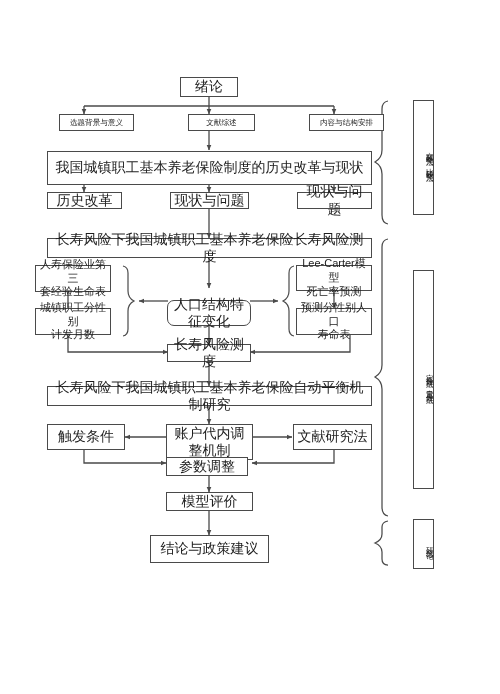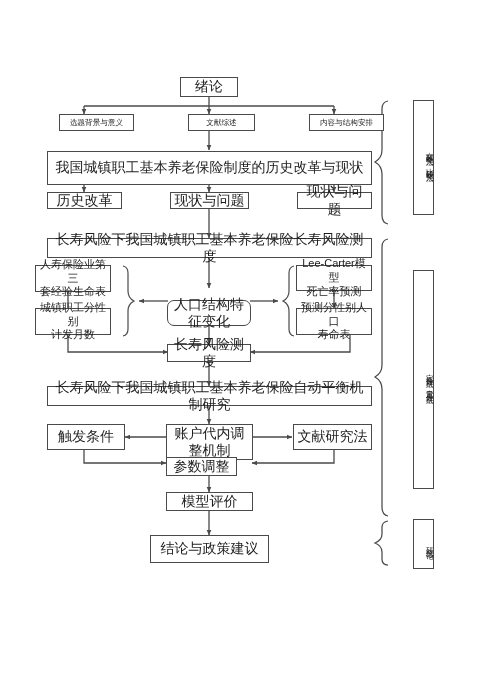--- a/index.html
+++ b/index.html
@@ -201,21 +201,21 @@
   <div class="node f8" style="left:47px;top:424px;width:78px;height:26px;">
     <span class="txt">触发条件</span>
   </div>
   <div class="node f8" style="left:166px;top:424px;width:87px;height:36px;">
     <span class="txt">账户代内调整机制</span>
   </div>
   <div class="node f8" style="left:293px;top:424px;width:79px;height:26px;">
     <span class="txt">文献研究法</span>
   </div>
 
-  <div class="node f8" style="left:166px;top:457px;width:71px;height:19px;">
+  <div class="node f8" style="left:166px;top:457px;width:82px;height:19px;">
     <span class="txt">参数调整</span>
   </div>
   <div class="node f8" style="left:166px;top:492px;width:87px;height:19px;">
     <span class="txt">模型评价</span>
   </div>
 
   <div class="node f8" style="left:150px;top:535px;width:119px;height:28px;">
     <span class="txt">结论与政策建议</span>
   </div>
 

